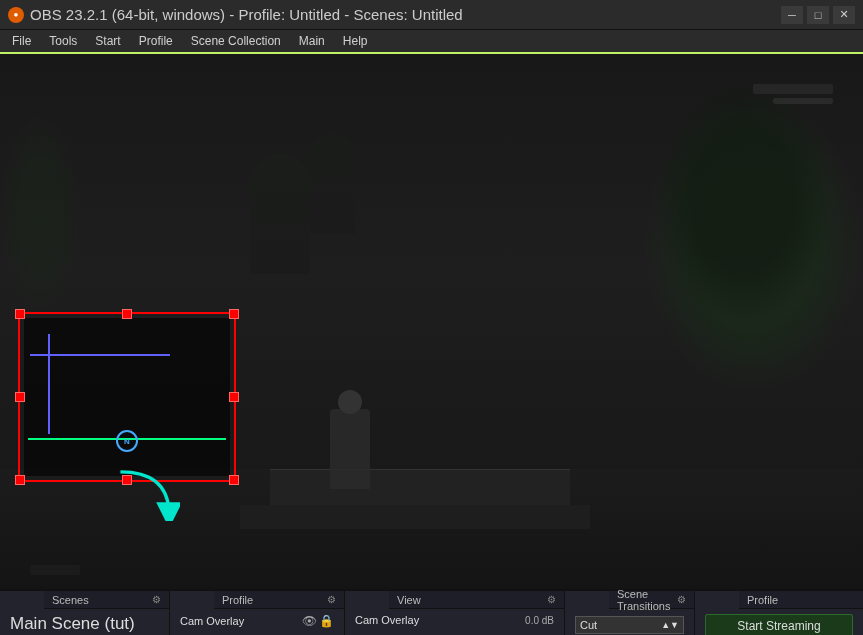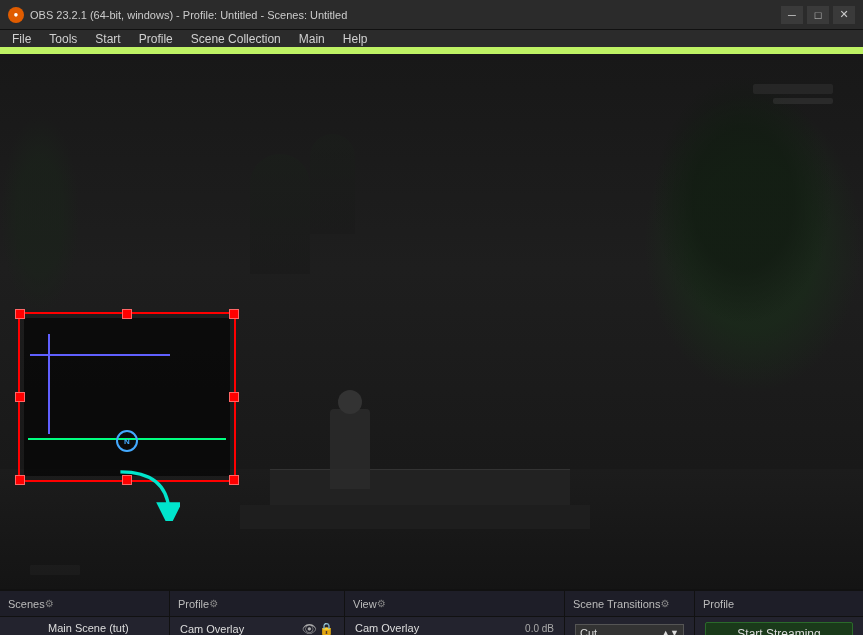--- a/index.html
+++ b/index.html
@@ -27,21 +27,21 @@
       width: 16px;
       height: 16px;
       margin-right: 6px;
       background: #e05c00;
       border-radius: 50%;
       display: flex; align-items: center; justify-content: center;
       font-size: 9px; font-weight: bold; color: white;
     }
     #title-bar-text {
       flex: 1;
-      font-size: 11px;
+      font-size: 15px;
       color: #ccc;
     }
     #title-bar-controls {
       display: flex;
       gap: 4px;
     }
     .win-btn {
       width: 22px;
       height: 18px;
       background: #3a3a3a;
@@ -52,21 +52,21 @@
       display: flex; align-items: center; justify-content: center;
     }
 
     
     #menu-bar {
       height: 24px;
       background: #2b2b2b;
       display: flex;
       align-items: center;
       padding: 0 4px;
-      border-bottom: 7px solid #bef264;
+      border-bottom: 2px solid #bef264;
       gap: 2px;
     }
     .menu-item {
       padding: 2px 8px;
       font-size: 12px;
       color: #d0d0d0;
       cursor: pointer;
       border-radius: 2px;
     }
 
@@ -157,52 +157,52 @@
       display: flex;
       border-top: 2px solid #111;
     }
 
     .panel-section {
       display: flex;
       flex-direction: column;
       border-right: 1px solid #111;
     }
     .panel-header {
-      height: 26px;
+      height: 18px;
       background: #1e1e28;
       display: flex;
       align-items: center;
-      justify-content: flex-start;
+      justify-content: space-between;
       padding: 0 8px;
       font-size: 11px;
       color: #bbb;
       border-bottom: 1px solid #111;
+      margin-left: 44px;
     }
     .panel-header-icon {
       color: #888;
       font-size: 10px;
       cursor: pointer;
     }
     .panel-content {
       flex: 1;
       padding: 3px 6px;
       overflow: hidden;
     }
 
     
     #scenes-section {
       width: 170px;
     }
     .scene-item {
       padding: 2px 4px;
-      font-size: 11px;
+      font-size: 17px;
       cursor: pointer;
       border-radius: 2px;
       color: #ddd;
-      margin-left: 38px;
     }
 
     
     #sources-section {
       width: 175px;
     }
     .source-item {
       padding: 2px 4px;
       font-size: 11px;
       display: flex;

